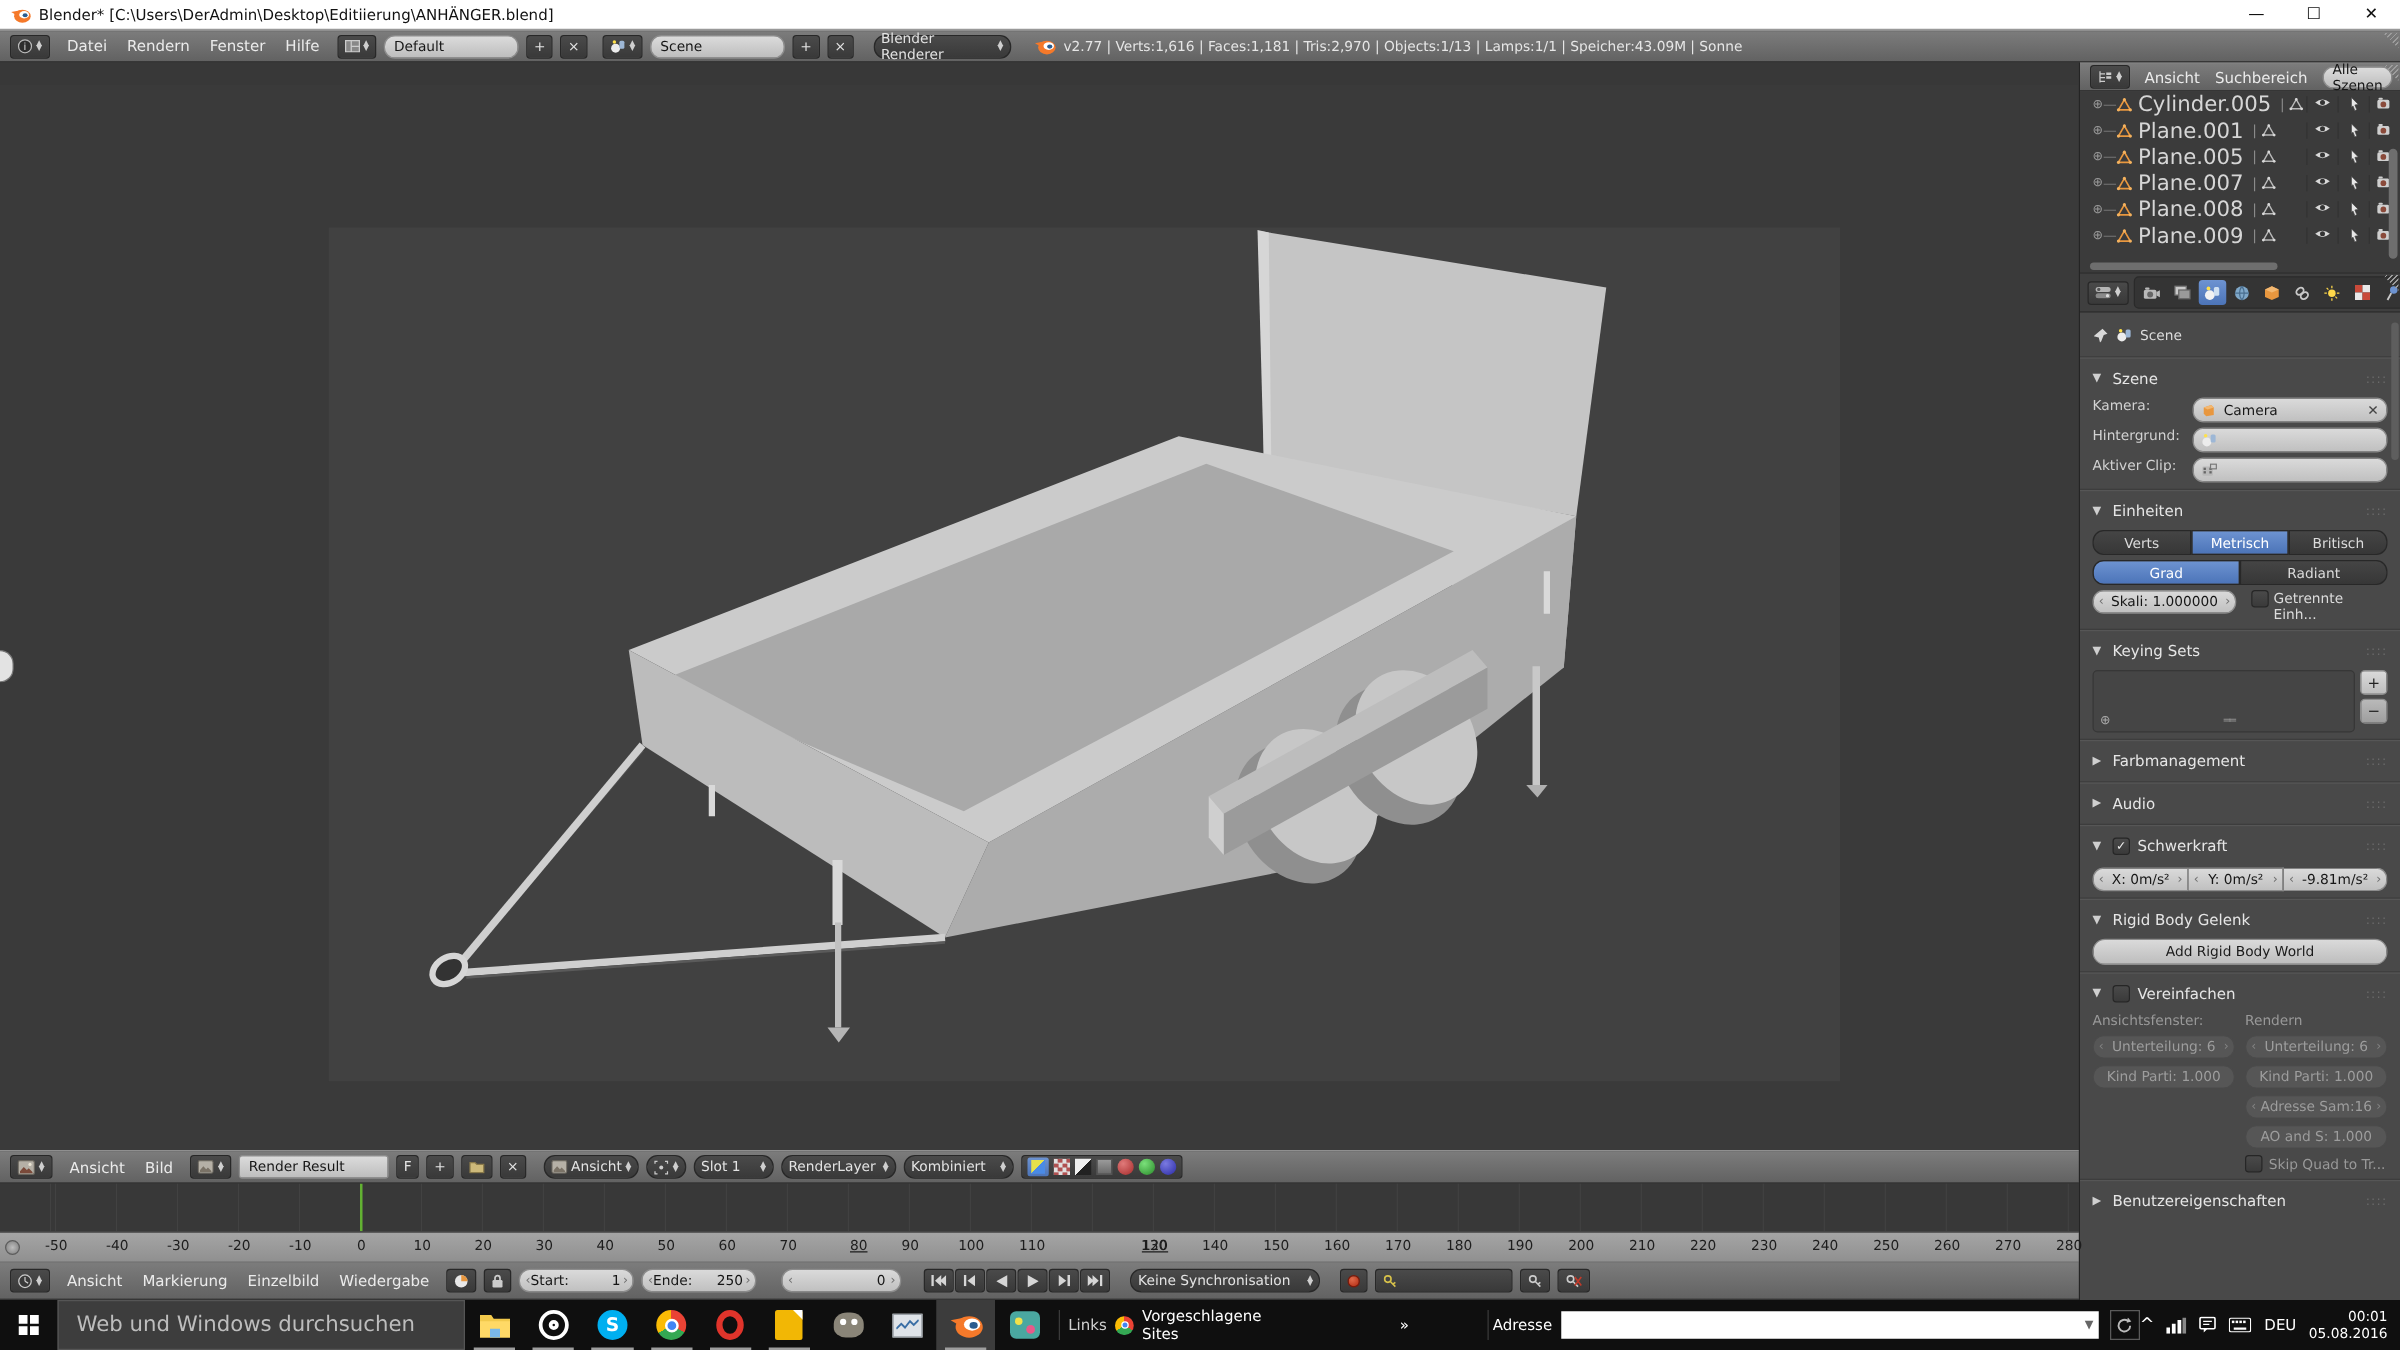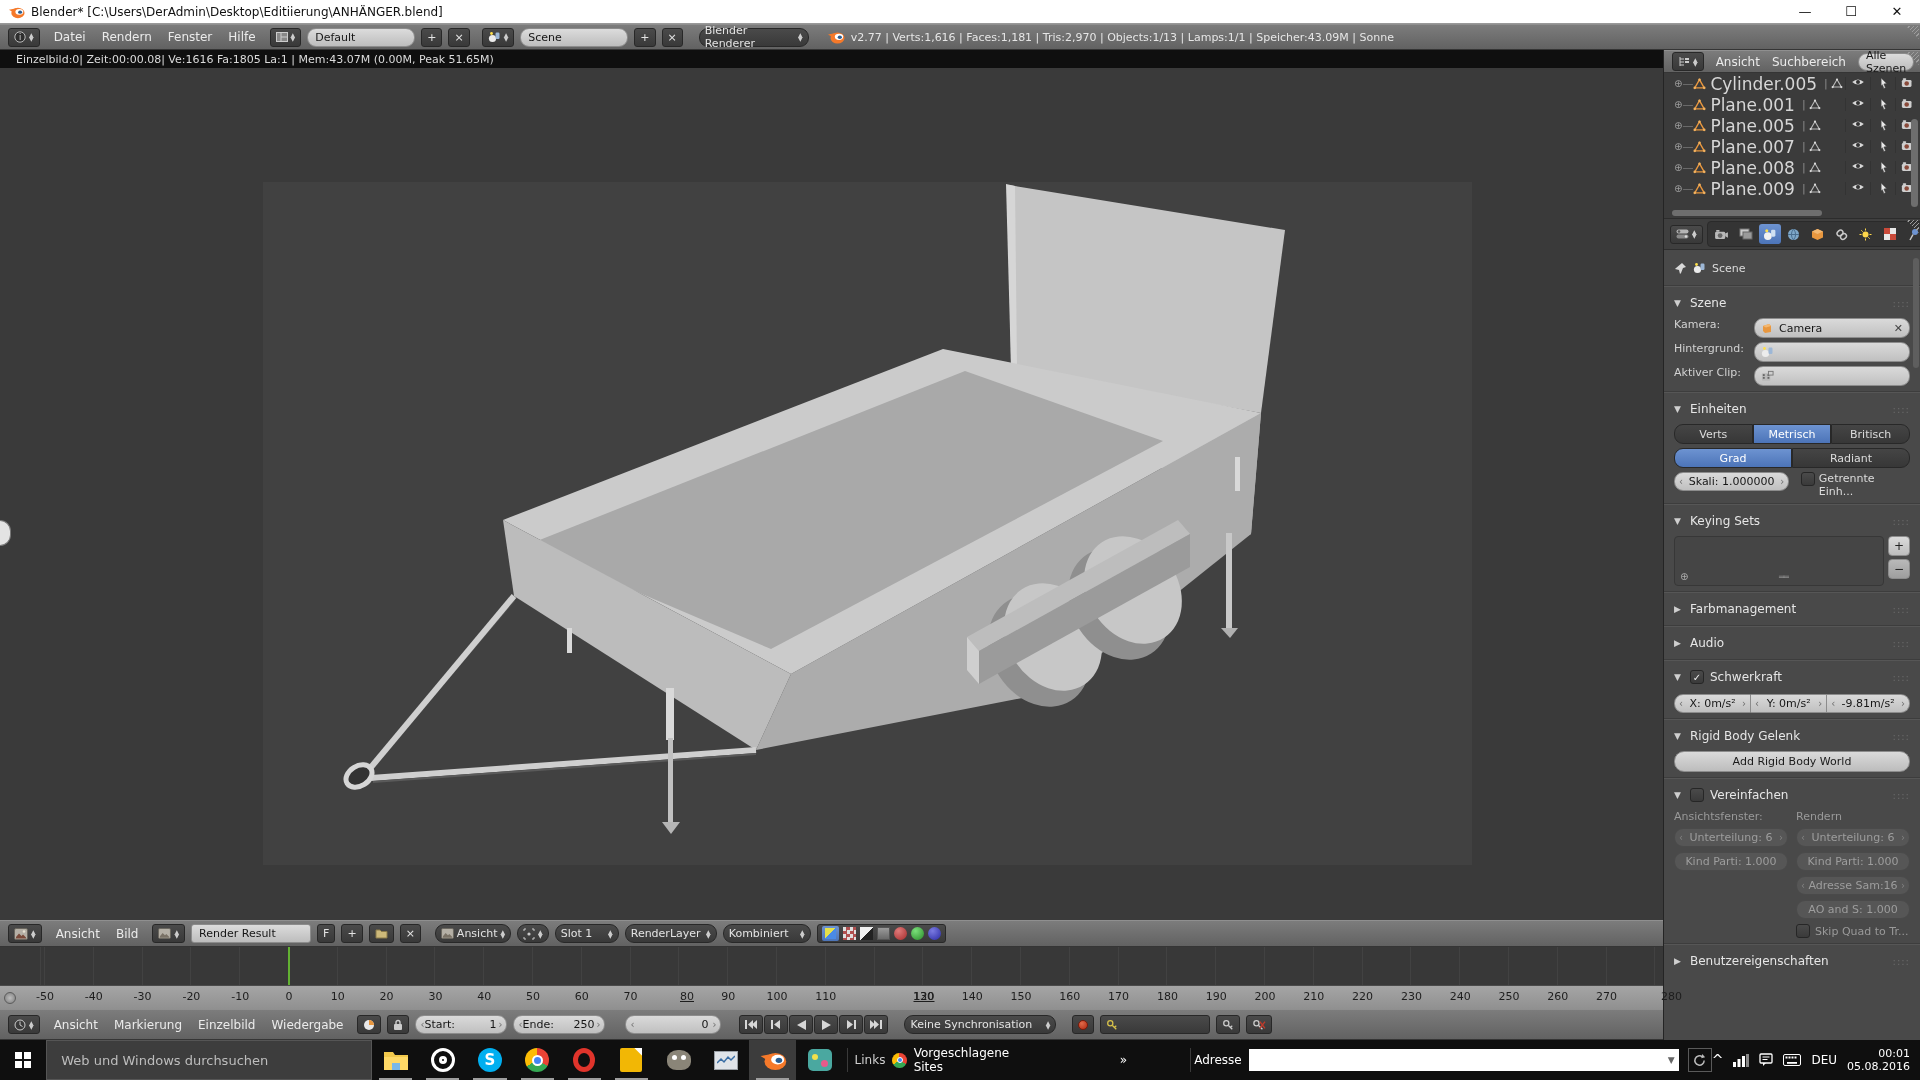--- a/index.html
+++ b/index.html
@@ -106,21 +106,21 @@
     background:radial-gradient(#bdbdbd,#7c7c7c); border:1px solid #5c5c5c; }
   .tl-header { left:0; top:1009px; width:1663px; height:31px; }
   .pbtn { width:24px; height:19px; }
 
   
   .taskbar { left:0; top:1040px; width:1920px; height:40px; background:#0f0f0f; display:flex; align-items:stretch; color:#eee; }
   .startbtn { width:48px; display:flex; align-items:center; justify-content:center; }
   .startglyph { display:grid; grid-template-columns:7px 7px; grid-template-rows:7px 7px; gap:1.5px; }
   .startglyph span { background:#fff; }
   .searchbox { width:338px; margin:0; background:#3d3d3d; border:1px solid #555; display:flex; align-items:center;
-    padding-left:14px; color:#bdbdbd; font-size:13px; }
+    padding-left:14px; color:#bdbdbd; font-size:17px; }
   .tslot { width:49px; display:flex; align-items:center; justify-content:center; position:relative; }
   .tslot.active { background:#3c3c3c; }
   .underline { position:absolute; bottom:0; left:7px; right:7px; height:2px; background:#9e9e9e; }
   .tbsep { width:1px; background:#3a3a3a; margin:8px 3px; }
   .tray { margin-left:auto; display:flex; align-items:center; gap:10px; padding-right:10px; }
   .clockblk { text-align:right; font-size:11px; line-height:13px; color:#fff; }
   .traytxt { color:#fff; font-size:12px; }
   .addrinput { width:430px; height:22px; background:#fff; border:none; outline:none; padding:0 16px 0 6px; }
   .addrwrap { position:relative; display:flex; align-items:center; }
   .addrarrow { position:absolute; right:4px; color:#666; font-size:9px; }
@@ -206,23 +206,20 @@
       <svg width="18" height="14" viewBox="0 0 18 14">
           <path d="M1 4.5 9 3 6 7.5Z" fill="#f5792a"></path>
           <ellipse cx="10.5" cy="8" rx="7" ry="5.5" fill="#f5792a"></ellipse>
           <ellipse cx="12" cy="6.8" rx="4.2" ry="3.1" fill="#fff"></ellipse>
           <ellipse cx="12.8" cy="7.2" rx="2.1" ry="1.7" fill="#2b5c8f"></ellipse>
         </svg>
     </span>
     <span style="color:#e6e6e6">v2.77 | Verts:1,616 | Faces:1,181 | Tris:2,970 | Objects:1/13 | Lamps:1/1 | Speicher:43.09M | Sonne</span>
   </div>
 
-  <div class="statsbar abs">
-    <span>Einzelbild:0| Zeit:00:00.08| Ve:1616 Fa:1805 La:1 | Mem:43.07M (0.00M, Peak 51.65M)</span>
-  </div>
 
   <div class="main abs">
     <div class="renderimg abs">
       <svg width="1209" height="683" viewBox="0 0 1209 683">
         <rect width="1209" height="683" fill="#414141"></rect>
 
         <polygon points="746,3 1022,48 998,231 748,185" fill="#c5c5c5"></polygon>
         <polygon points="743,2 752,4 754,186 748,185" fill="#d6d6d6"></polygon>
 
         <polygon points="900,259 998,231 988,352 893,400" fill="#b5b5b5"></polygon>
@@ -944,21 +941,21 @@
         <span class="rlabel" style="left: 1167.4px;">180</span>
         <span class="rlabel" style="left: 1216.2px;">190</span>
         <span class="rlabel" style="left: 1265px;">200</span>
         <span class="rlabel" style="left: 1313.8px;">210</span>
         <span class="rlabel" style="left: 1362.6px;">220</span>
         <span class="rlabel" style="left: 1411.4px;">230</span>
         <span class="rlabel" style="left: 1460.2px;">240</span>
         <span class="rlabel" style="left: 1509px;">250</span>
         <span class="rlabel" style="left: 1557.8px;">260</span>
         <span class="rlabel" style="left: 1606.6px;">270</span>
-        <span class="rlabel" style="left: 1655.4px; margin-left: 16px;">280</span>
+        <span class="rlabel" style="left: 1655.4px;">280</span>
       </div>
   </div>
   <div class="bhdr abs tl-header">
     <span class="dbtn">
       <svg width="12" height="12" viewBox="0 0 12 12">
           <circle cx="6" cy="6" r="5" fill="#3a3a3a" stroke="#ccc"></circle>
           <path d="M6 6V2.5 M6 6l2.5 1.5" stroke="#ccc"></path>
         </svg>
       <span class="ud">
           <span>▲</span>

